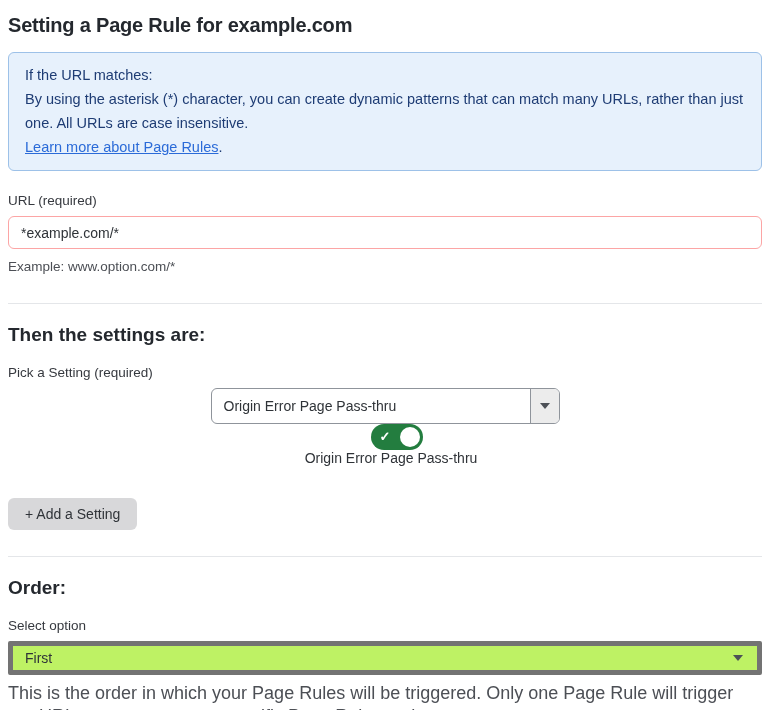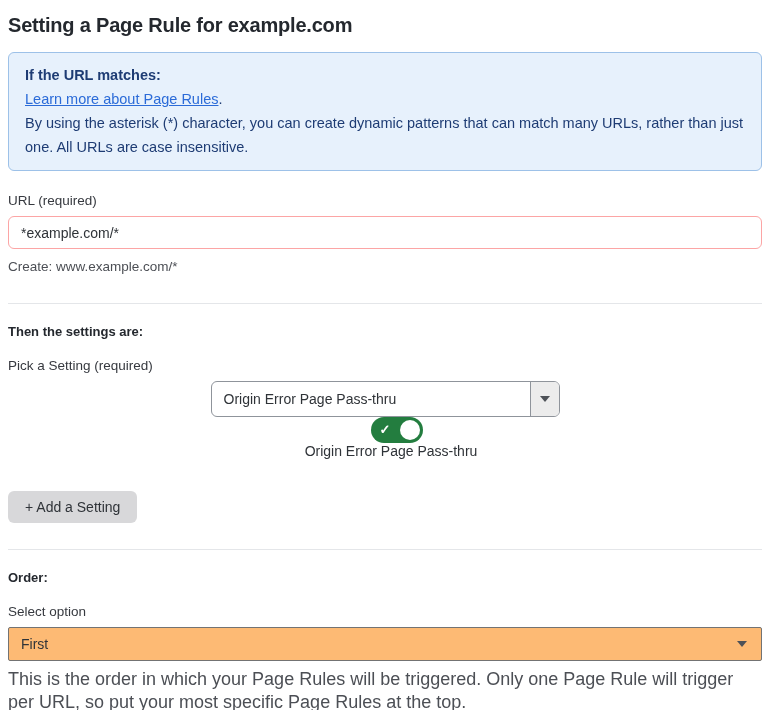--- a/index.html
+++ b/index.html
@@ -23,21 +23,21 @@
     background: #e7f1fc;
     border: 1px solid #9dc1e8;
     border-radius: 6px;
     padding: 10px 16px 11px 16px;
     font-size: 14.5px;
     line-height: 24px;
     color: #1e3c74;
     margin-bottom: 22px;
   }
   .info-box .info-heading {
-    font-weight: 700;
+    font-weight: 400;
     font-size: 14.5px;
     color: #1e3c74;
   }
   .info-box a {
     color: #2b6bd8;
     text-decoration: underline;
     cursor: pointer;
   }
   .field-label {
     font-size: 13.5px;
@@ -61,21 +61,21 @@
     color: #4c4f55;
     margin-top: 7px;
     line-height: 21px;
   }
   .divider {
     border: none;
     border-top: 1px solid #e4e6e9;
     margin: 26px 0 0 0;
   }
   .section-heading {
-    font-size: 13px;
+    font-size: 19px;
     font-weight: 700;
     color: #24282e;
     margin: 20px 0 0 0;
   }
   .setting-row {
     display: flex;
     align-items: center;
     margin-top: 8px;
     flex-direction: column;
   }
@@ -161,28 +161,28 @@
     white-space: nowrap;
   }
   .btn-gray {
     background: #d8d8da;
     color: #2f3338;
   }
   .add-setting-btn { margin-top: 32px; }
   .full-select {
     width: 100%;
     height: 34px;
-    border: 1px solid #737373;
+    border: 5px solid #737373;
     border-radius: 2px;
     display: flex;
     align-items: center;
     padding: 0 14px 0 12px;
     font-size: 14px;
     color: #2f3338;
-    background: #fdba74;
+    background: #bef264;
     cursor: pointer;
     position: relative;
   }
   .full-select .caret-down {
     position: absolute;
     right: 14px;
     border-left-width: 5px;
     border-right-width: 5px;
     border-top-width: 6px;
   }
@@ -200,28 +200,28 @@
 </style>
 </head>
 <body>
 
 
 
 <h1 class="page-title">Setting a Page Rule for example.com</h1>
 
 <div class="info-box">
   <div class="info-heading">If the URL matches:</div>
+  <div>By using the asterisk (*) character, you can create dynamic patterns that can match many URLs, rather than just one. All URLs are case insensitive.</div>
   <div><a>Learn more about Page Rules</a><span>.</span></div>
-  <div>By using the asterisk (*) character, you can create dynamic patterns that can match many URLs, rather than just one. All URLs are case insensitive.</div>
 </div>
 
 <div class="url-section">
   <div class="field-label mt-url-label">URL (required)</div>
   <input class="text-input" type="text" value="*example.com/*" style="">
-  <div class="helper-text">Create: www.example.com/*</div>
+  <div class="helper-text">Example: www.option.com/*</div>
 </div>
 
 <hr class="divider">
 
 <div class="section-heading">Then the settings are:</div>
 
 <div class="field-label pick-label">Pick a Setting (required)</div>
 
 <div class="setting-row">
   <div class="select-box">

